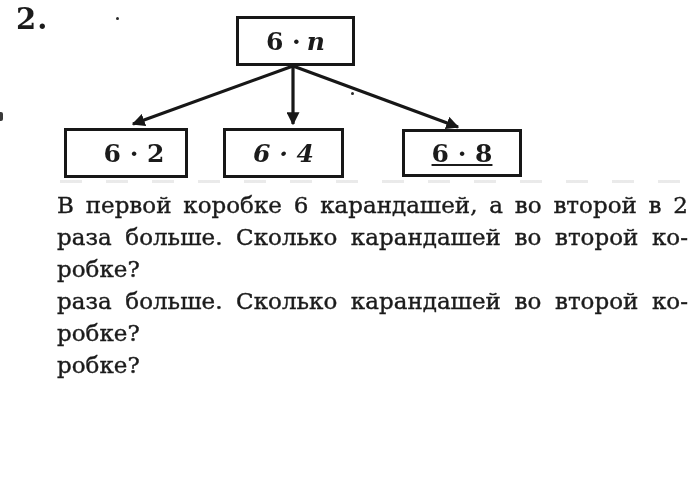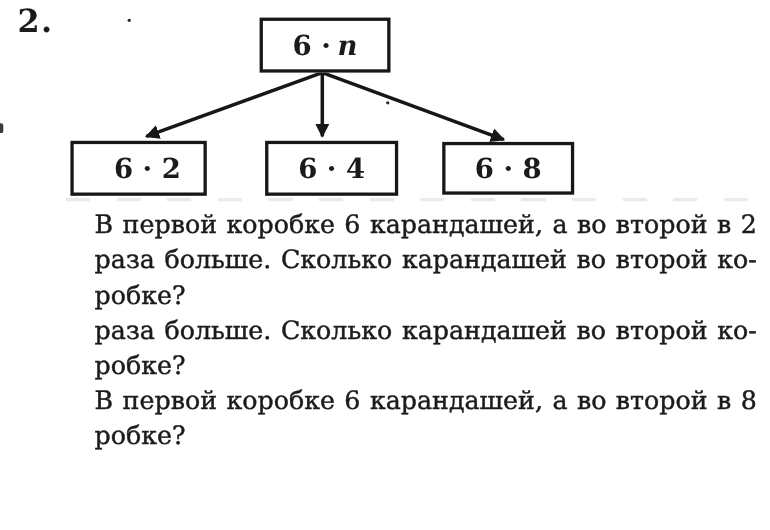--- a/index.html
+++ b/index.html
@@ -36,22 +36,22 @@
     font-size: 25px;
     font-weight: bold;
     box-sizing: border-box;
   }
   .dbox .var {
     font-style: italic;
     margin-left: 6px;
   }
   #box-top { left: 236px; top: 16px;  width: 119px; height: 50px; }
   #box-1   { left: 64px;  top: 128px; width: 124px; height: 50px; padding-left: 16px; }
-  #box-2   { left: 241px; top: 128px; width: 121px; height: 50px; }
-  #box-3   { left: 402px; top: 129px; width: 120px; height: 48px; }
+  #box-2   { left: 223px; top: 128px; width: 121px; height: 50px; font-style: italic; }
+  #box-3   { left: 402px; top: 129px; width: 120px; height: 48px; text-decoration: underline; }
 
   .arrows-svg {
     position: absolute;
     left: 0;
     top: 0;
     width: 700px;
     height: 190px;
     pointer-events: none;
   }
 
@@ -61,21 +61,20 @@
     left: 57px;
     top: 189px;
     width: 631px;
     font-size: 23px;
     line-height: 32px;
     -webkit-text-stroke: 0.4px #1b1b1b;
   }
   .tline {
     height: 32px;
     white-space: nowrap;
-    margin-left: 29px;
   }
   .tline.full {
     white-space: normal;
     text-align: justify;
     text-align-last: justify;
     text-justify: inter-word;
   }
 
   
   .speck {
@@ -142,17 +141,16 @@
   <div class="speck" id="speck-2"></div>
   <div id="edge-mark"></div>
   <div id="scan-shadow"></div>
 
   <div class="problems">
     <div class="tline full">В первой коробке 6 карандашей, а во второй в 2</div>
     <div class="tline full">раза больше. Сколько карандашей во второй ко-</div>
     <div class="tline">робке?</div>
     <div class="tline full">раза больше. Сколько карандашей во второй ко-</div>
     <div class="tline">робке?</div>
-    <div class="tline full">В первой коробке 6 карандашей, а во второй в 8</div>
     <div class="tline">робке?</div>
   </div>
 
 </div>
 
 </body></html>

